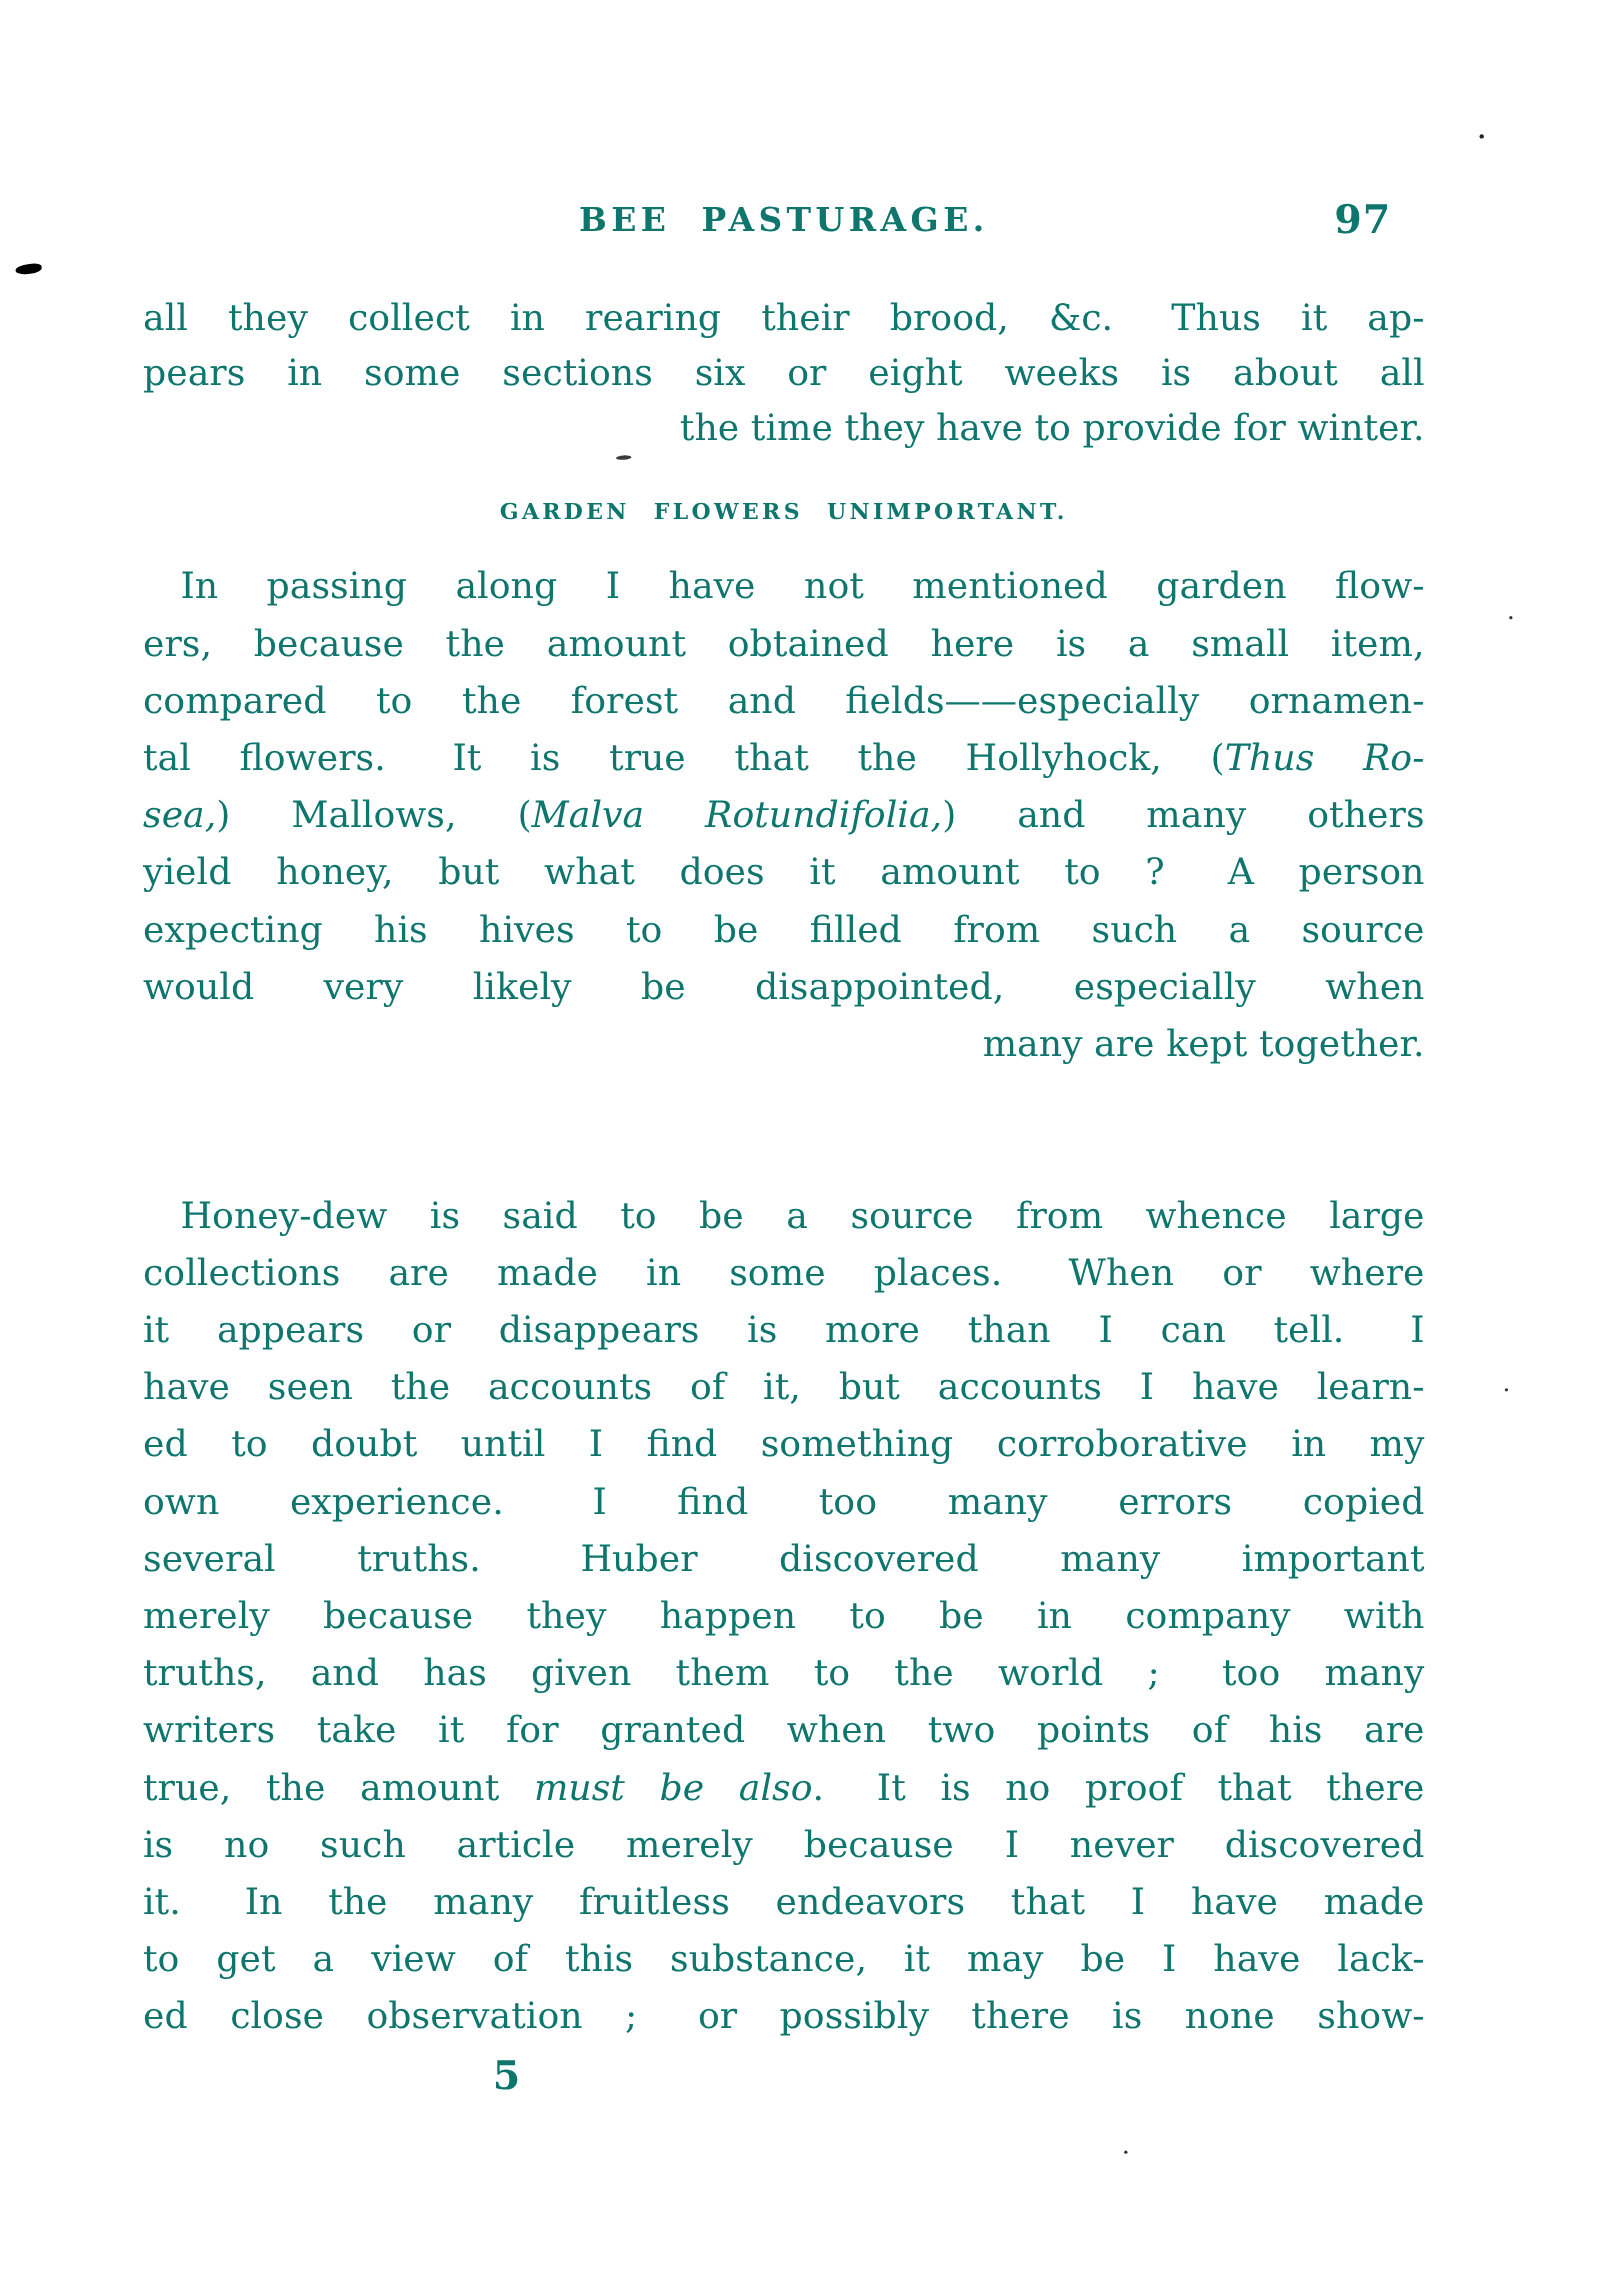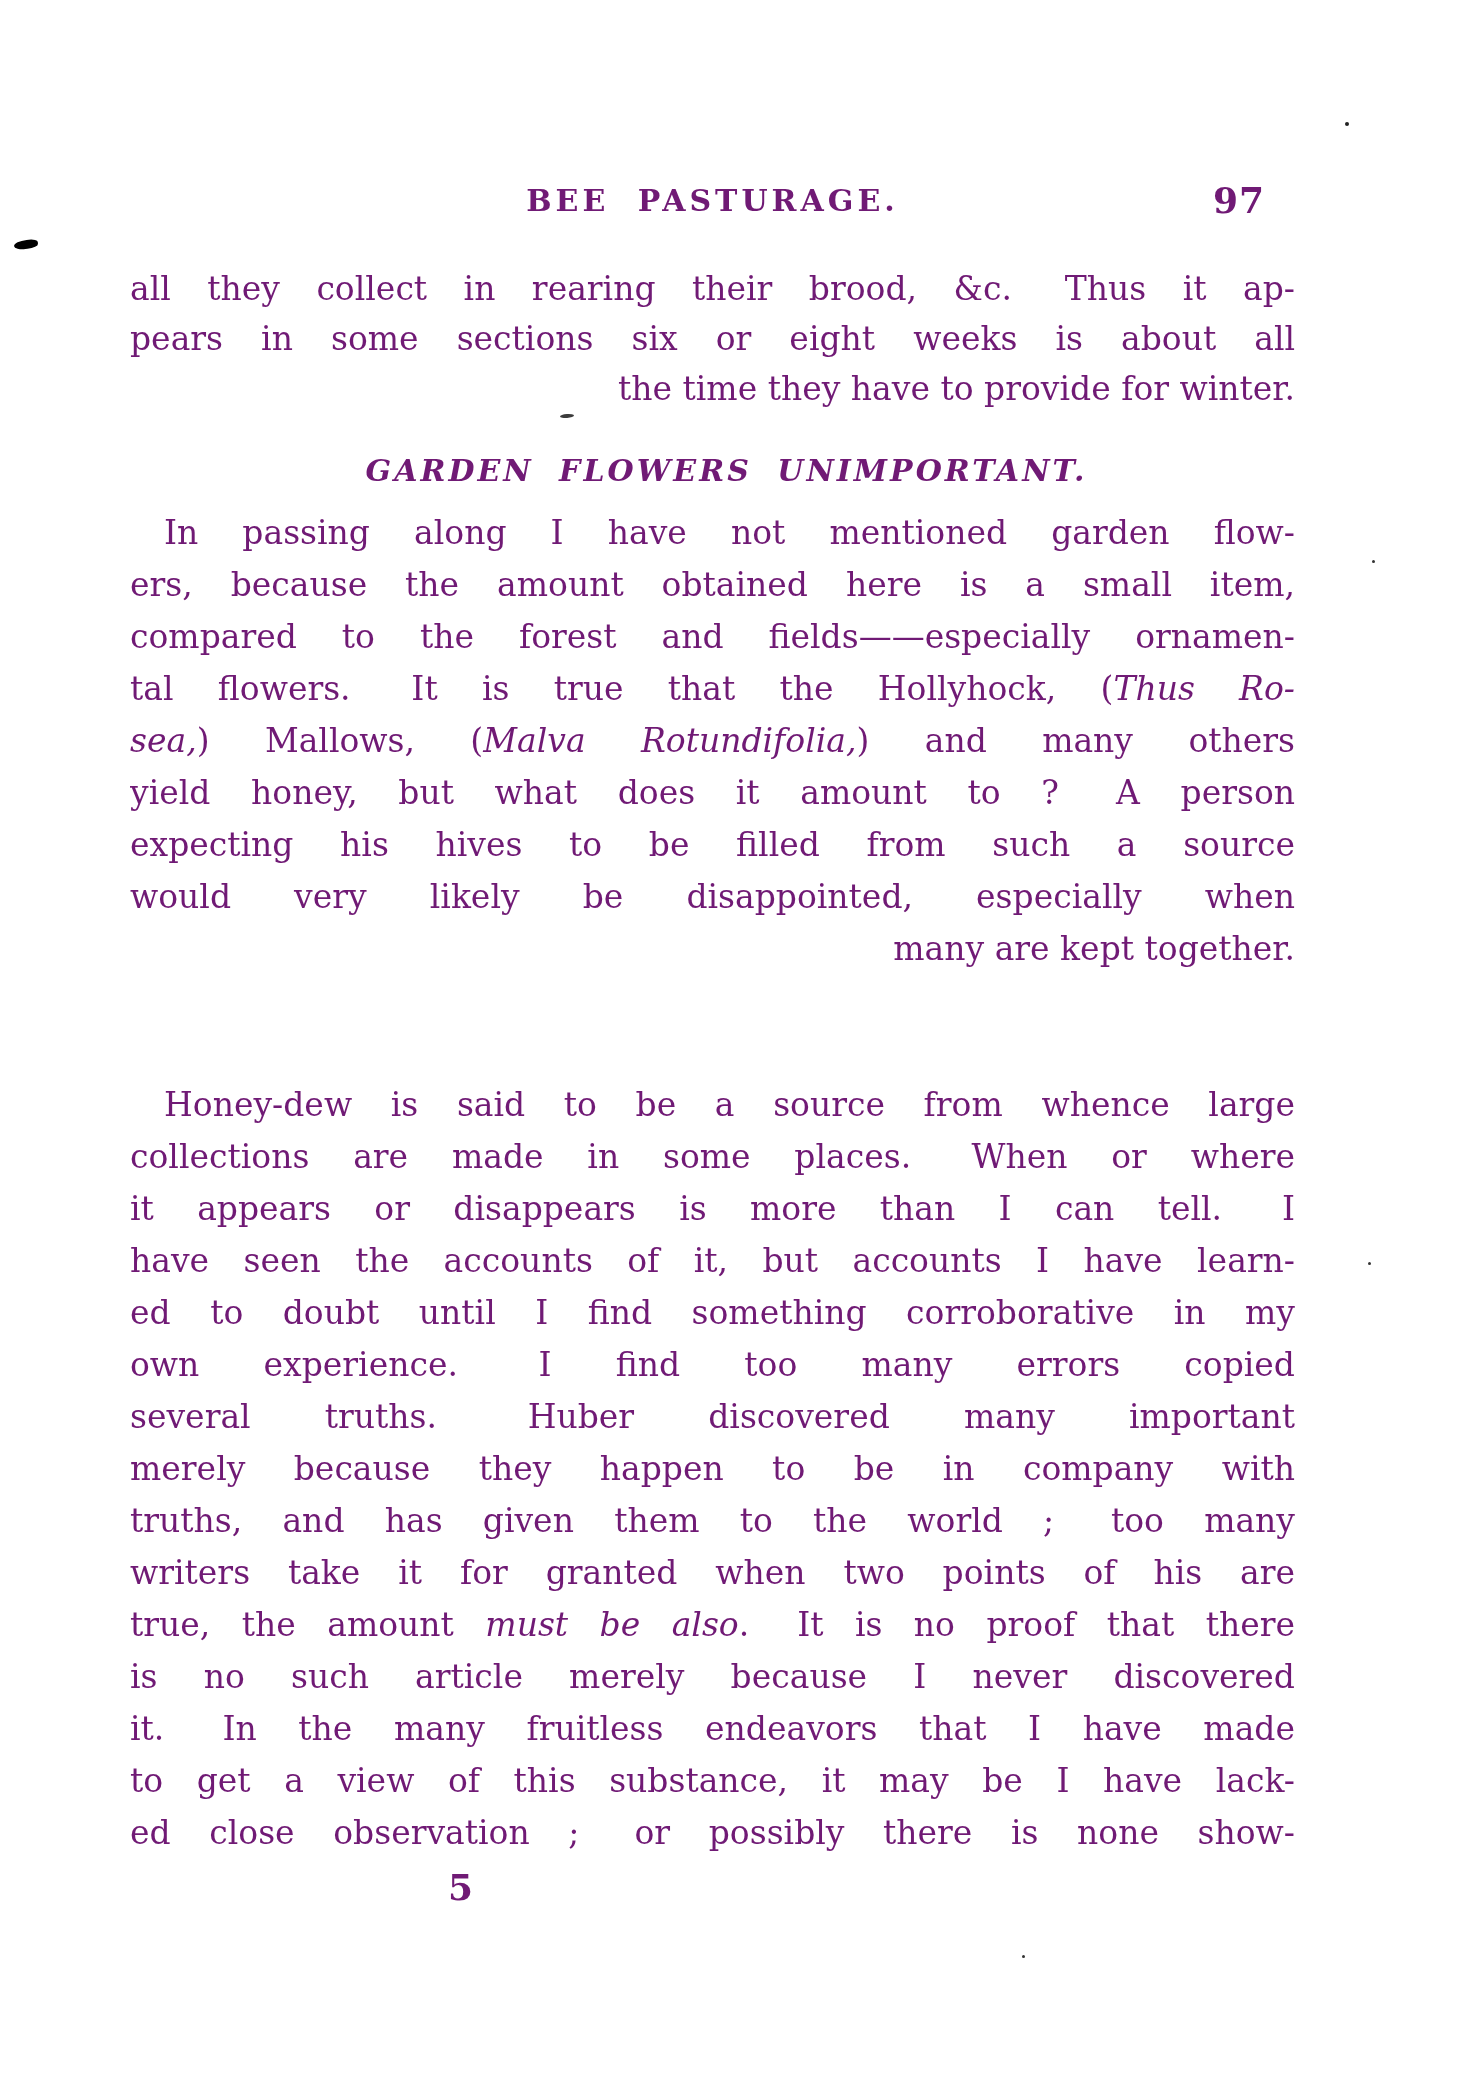--- a/index.html
+++ b/index.html
@@ -1,21 +1,21 @@
 <!DOCTYPE html>
 <html><head>
 <meta charset="utf-8">
 <style>
   html,body{margin:0;padding:0;background:#e8e8e8;}
   .page{
     position:relative;
     width:1467px;height:2073px;
     background:#ffffff;
     font-family:"DejaVu Serif","Liberation Serif",serif;
-    color:#701a75;
+    color:#0f766e;
     overflow:hidden;
   }
   .running-header{
     position:absolute;top:183px;left:130px;width:1165px;height:44px;
   }
   .header-title{
     position:absolute;left:0;right:0;text-align:center;
     font-size:30px;font-weight:bold;letter-spacing:4px;word-spacing:14px;
   }
   .page-number{
@@ -32,22 +32,22 @@
   #para3{top:1079px;}
   .line{
     height:52px;line-height:52px;overflow:hidden;
     text-align:right;white-space:normal;
   }
   .line.justify{text-align:justify;}
   .line.justify::after{content:"";display:inline-block;width:100%;height:0;}
   .line.indent{text-indent:34px;}
   .it{font-style:italic;}
   .section-heading{
-    position:absolute;left:144px;width:1165px;text-align:center;
-    font-size:30px;font-weight:bold;letter-spacing:3px;word-spacing:12px;font-style:italic;
+    position:absolute;left:130px;width:1165px;text-align:center;
+    font-size:20px;font-weight:bold;letter-spacing:3px;word-spacing:12px;
   }
   #heading1{top:453px;}
   #heading2{top:1029px;}
   .signature{
     position:absolute;top:1866px;left:448px;
     font-size:36px;font-weight:bold;
   }
   
   .ink-blot{
     position:absolute;left:14px;top:240px;width:24px;height:9px;

